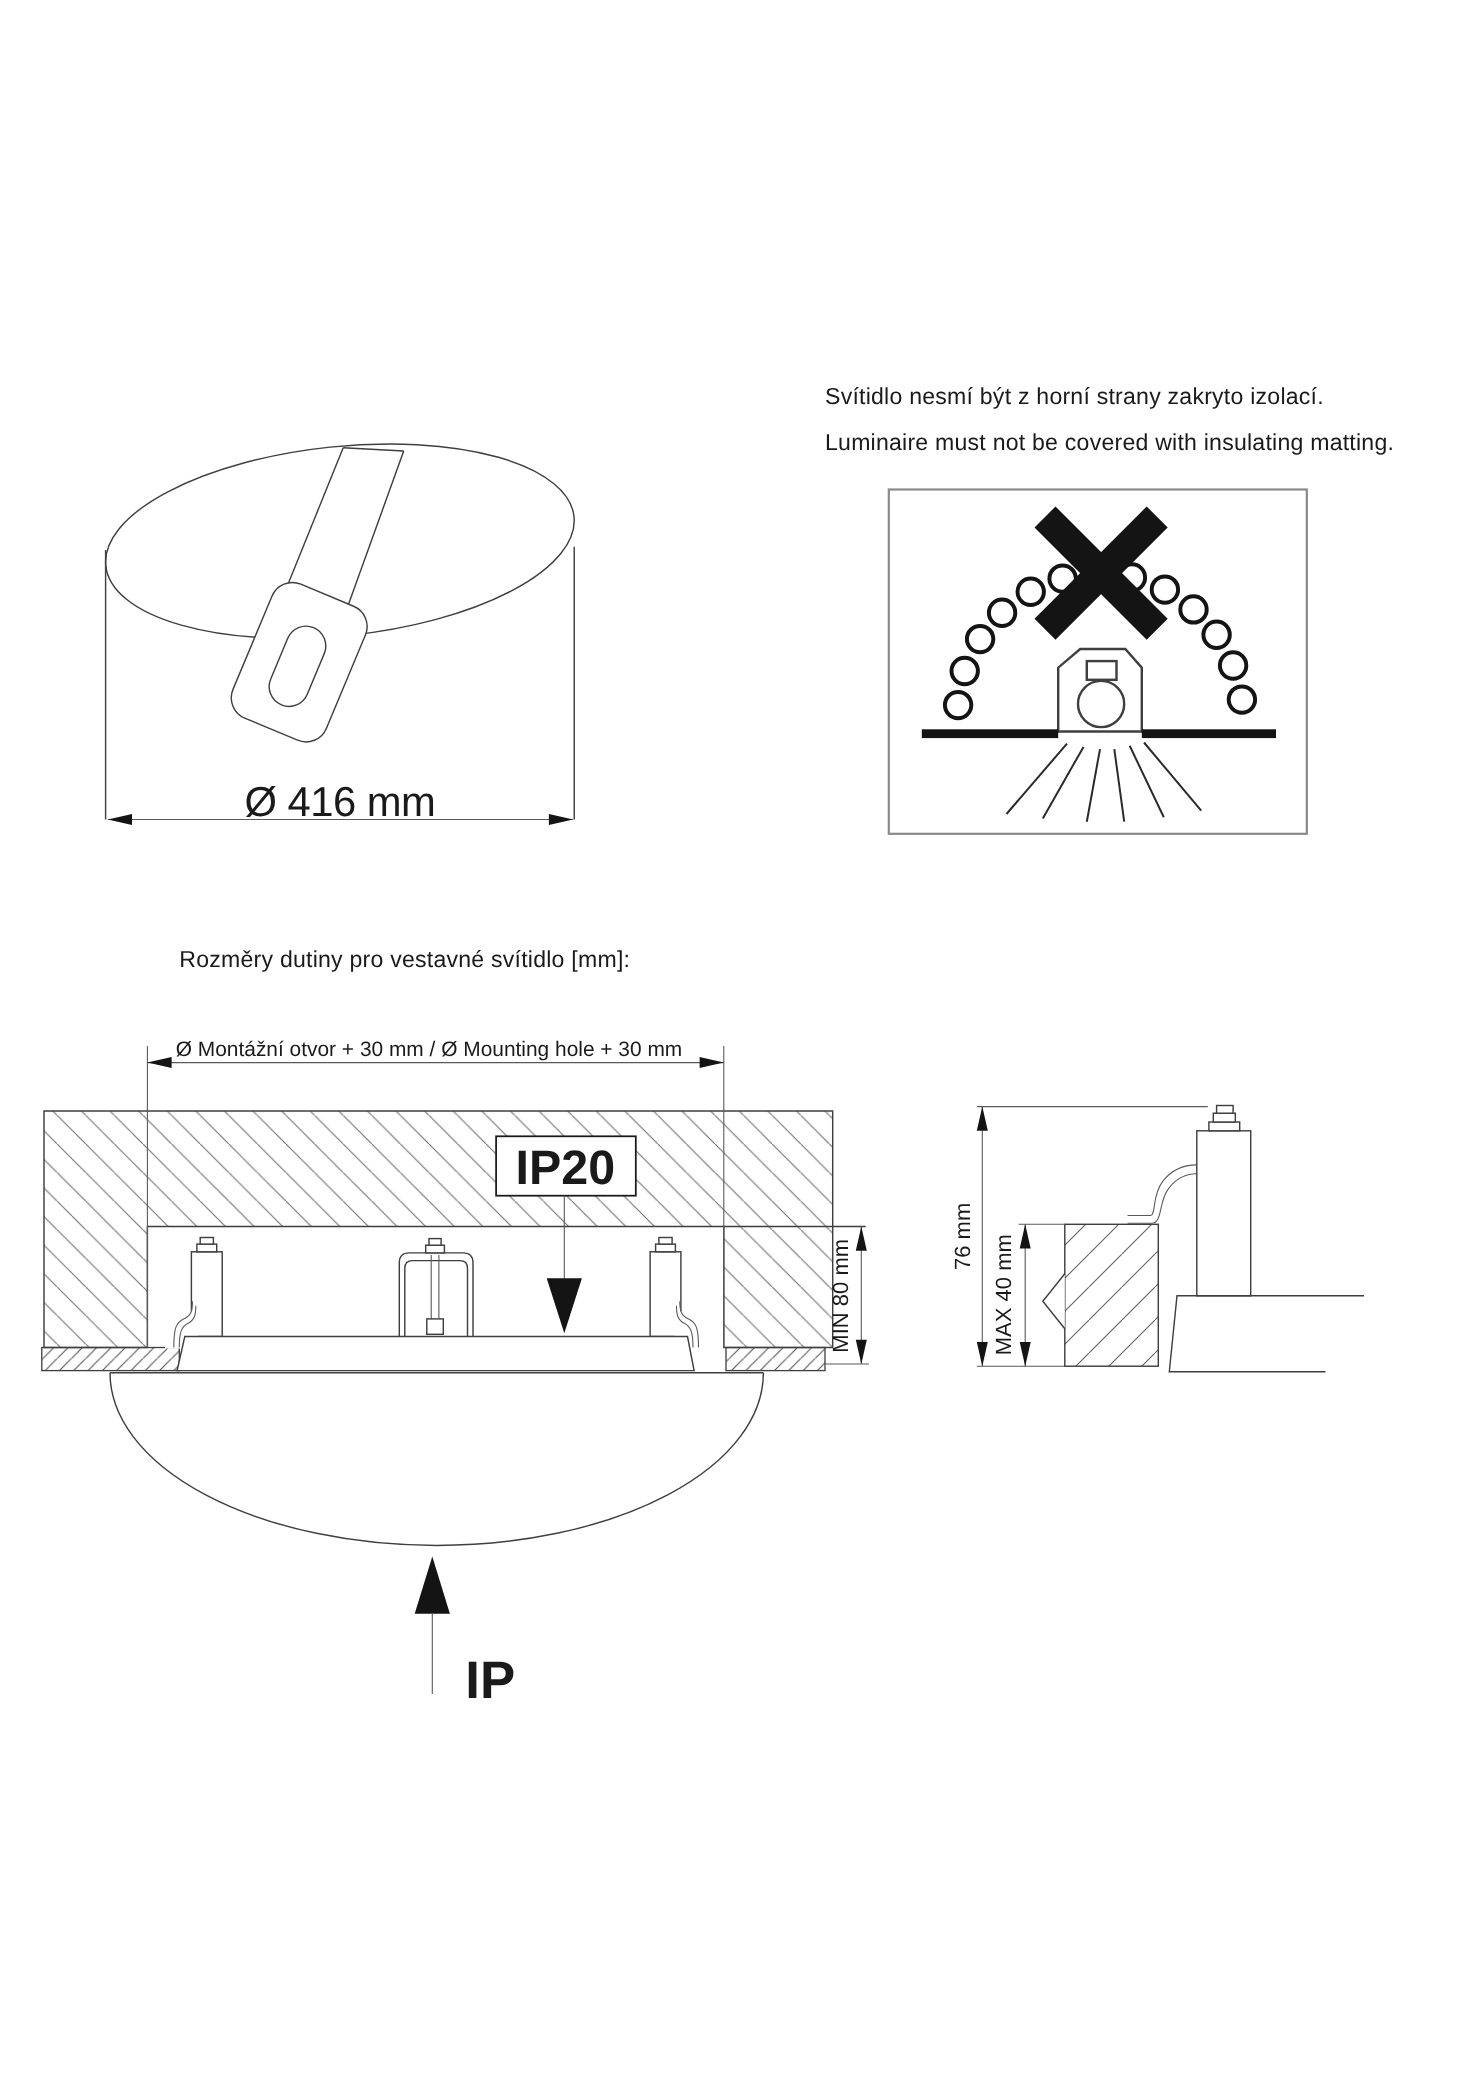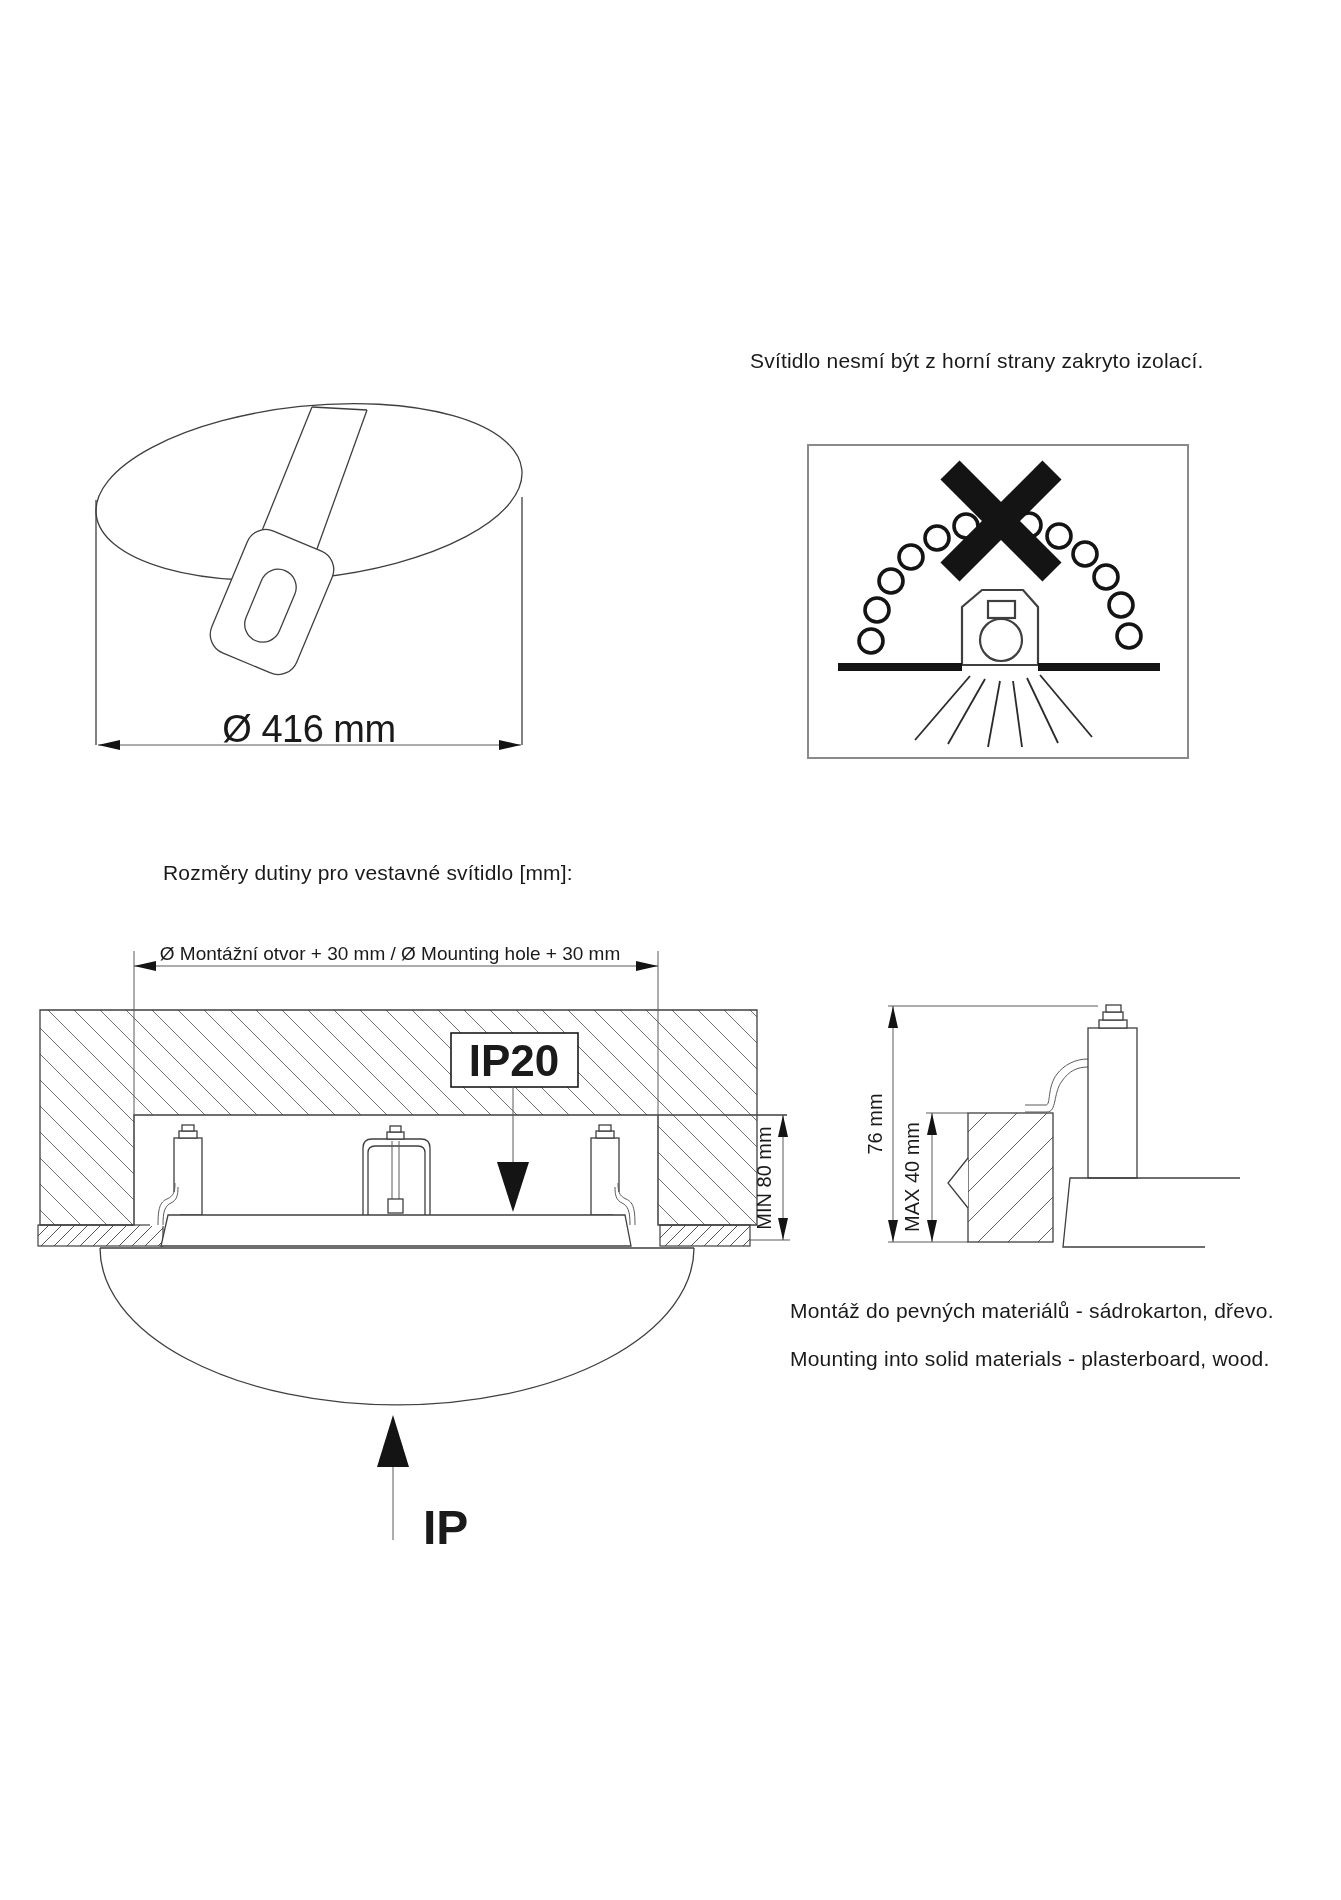--- a/index.html
+++ b/index.html
@@ -25,25 +25,24 @@
   .blk{fill:#141414;stroke:none;}
   .dimtxt{fill:#1a1a1a;font-family:"Liberation Sans",sans-serif;}
   .coil{fill:none;stroke:#141414;stroke-width:3.6;}
 </style>
 </head>
 <body>
 
 <div id="stage">
 
   <div class="para" style="left:750px;top:349px;">Svítidlo nesmí být z horní strany zakryto izolací.</div>
+  <div class="para" style="left:750px;top:391px;">Luminaire must not be covered with insulating matting.</div>
 
   <div class="para" style="left:163px;top:841px;margin-top:20px;">Rozměry dutiny pro vestavné svítidlo [mm]:</div>
 
-  <div class="para" style="left:790px;top:1299px;">Montáž do pevných materiálů - sádrokarton, dřevo.</div>
-  <div class="para" style="left:790px;top:1347px;">Mounting into solid materials - plasterboard, wood.</div>
 
   <svg class="art" width="1341" height="1900" viewBox="0 0 1341 1900">
     <defs>
       <pattern id="hatchSlab" width="26" height="26" patternUnits="userSpaceOnUse">
         <path d="M0,0 L26,26" stroke="#707070" stroke-width="1"></path>
       </pattern>
       <pattern id="hatchStrip" width="13" height="13" patternUnits="userSpaceOnUse">
         <path d="M0,13 L13,0" stroke="#555555" stroke-width="1"></path>
       </pattern>
       <pattern id="hatchBlock" width="30" height="30" patternUnits="userSpaceOnUse">

